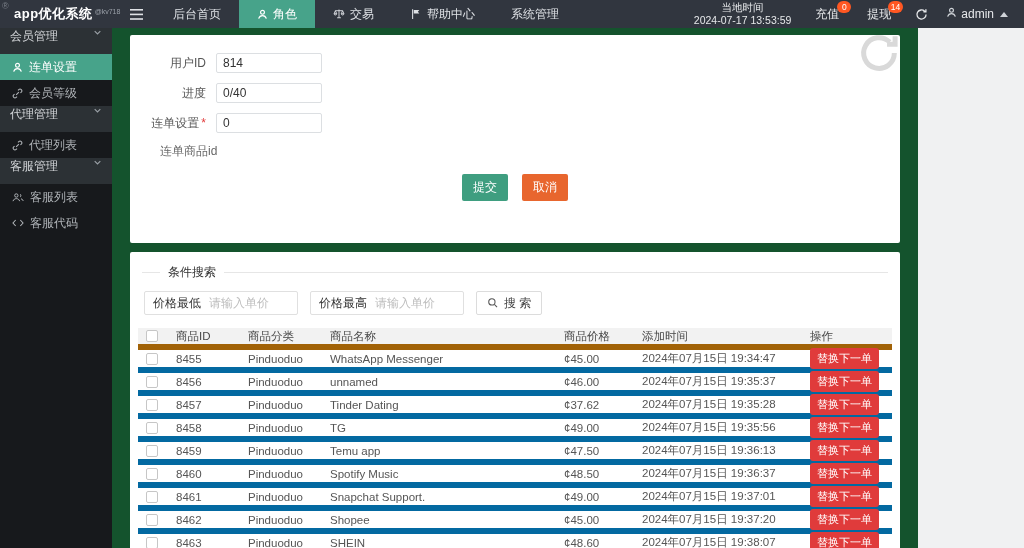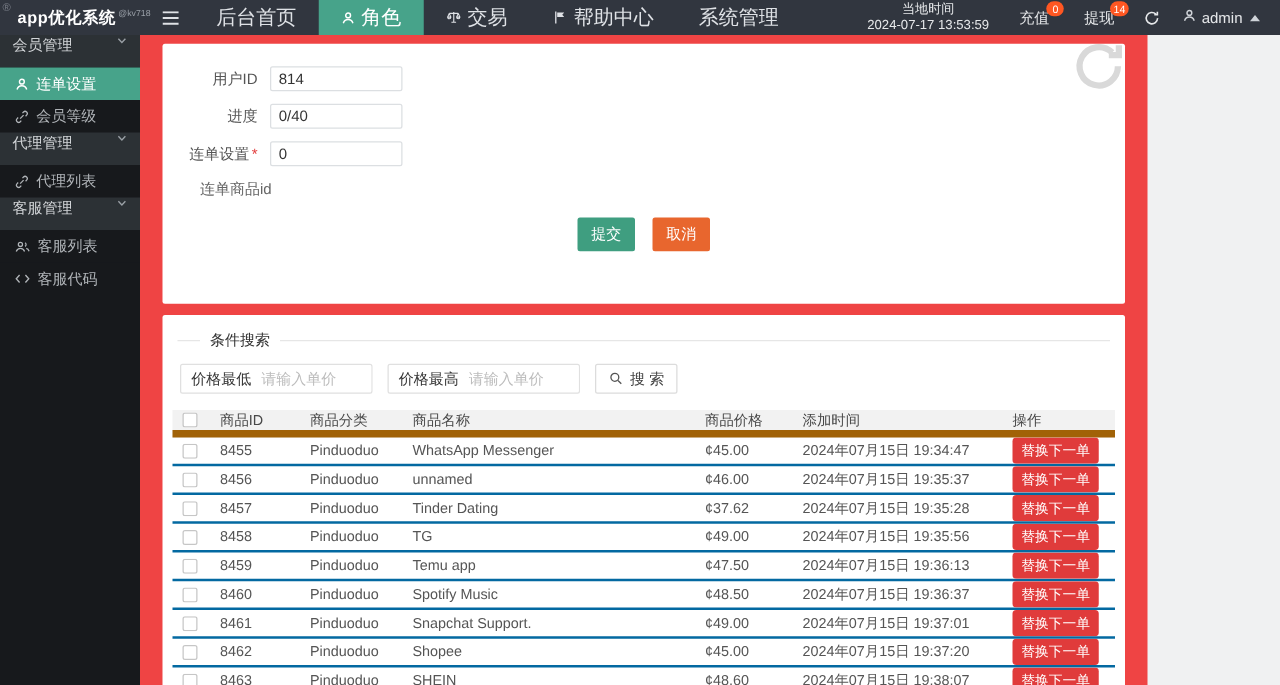--- a/index.html
+++ b/index.html
@@ -7,42 +7,42 @@
   body { font-family:"Liberation Sans","DejaVu Sans",sans-serif; background:#f0f1f2; font-size:12px; color:#333; }
 
   
   .topbar { position:absolute; top:0; left:0; width:1024px; height:28px; background:#31363f; display:flex; align-items:stretch; color:#e6e8ea; z-index:10; }
   .corner-mark { position:absolute; top:0; left:2px; font-size:9px; color:#7a7f88; line-height:12px; }
   .logo { width:118px; display:flex; align-items:center; padding-left:14px; cursor:pointer; }
   .logo-text { font-size:13px; font-weight:bold; color:#fff; letter-spacing:.5px; white-space:nowrap; }
   .logo-sub { font-size:7px; color:#9aa0a8; margin-left:2px; margin-top:-6px; }
   .nav-burger { display:flex; align-items:center; padding:0 12px; cursor:pointer; }
   .nav-burger svg { display:block; }
-  .nav-item { display:flex; align-items:center; gap:5px; padding:0 18px; font-size:16px; color:#dfe2e6; cursor:pointer; white-space:nowrap; }
+  .nav-item { display:flex; align-items:center; gap:5px; padding:0 18px; font-size:12px; color:#dfe2e6; cursor:pointer; white-space:nowrap; }
   .nav-item.active { background:#47a38a; color:#fff; }
   .nav-item .ico { display:flex; align-items:center; }
   .topbar-spacer { flex:1; }
   .time-block { display:flex; flex-direction:column; justify-content:center; align-items:center; font-size:10.5px; line-height:13px; color:#e6e8ea; padding:0 10px; white-space:nowrap; }
   .top-link { position:relative; display:flex; align-items:center; padding:0 14px; font-size:12px; color:#e6e8ea; cursor:pointer; white-space:nowrap; }
   .badge { position:absolute; top:1px; right:2px; min-width:14px; height:12px; line-height:12px; padding:0 3px; background:#ff5722; color:#fff; font-size:8.5px; border-radius:7px; text-align:center; }
   .top-icon-btn { display:flex; align-items:center; padding:0 10px; cursor:pointer; color:#e6e8ea; }
   .user-block { display:flex; align-items:center; gap:4px; padding:0 16px 0 8px; cursor:pointer; }
   .caret-up { width:0; height:0; border-left:4px solid transparent; border-right:4px solid transparent; border-bottom:5px solid #cfd3d8; margin-left:2px; }
 
   
   .sidebar { position:absolute; top:28px; left:0; width:112px; height:520px; background:#17191c; }
   .side-group-header { height:26px; background:#2c3135; color:#d2d5d8; display:flex; align-items:flex-start; justify-content:space-between; padding:0 10px; font-size:12px; cursor:pointer; }
   .side-group-header .chev { color:#9aa0a6; display:flex; }
   .side-item { height:26px; display:flex; align-items:center; gap:6px; padding:0 10px 0 12px; color:#b0b4b8; font-size:12px; cursor:pointer; background:#17191c; }
   .side-item .ico { display:flex; align-items:center; color:#b0b4b8; }
   .side-item.active { background:#47a38a; color:#fff; }
   .side-item.active .ico { color:#fff; }
 
   
-  .content { position:absolute; top:28px; left:112px; width:806px; height:520px; background:#ef4444; }
+  .content { position:absolute; top:28px; left:112px; width:806px; height:520px; background:#14532d; }
   .watermark { position:absolute; top:2px; right:16px; color:#d9d9d9; z-index:5; }
   .card { background:#fff; margin:0 18px; border-radius:2px; }
   .card-form { margin-top:7px; height:208px; padding-top:18px; position:relative; }
   .form-row { display:flex; align-items:center; margin-bottom:10px; }
   .form-label { width:86px; text-align:right; padding-right:10px; color:#555; font-size:12px; white-space:nowrap; }
   .req { color:#e23c3c; margin-left:2px; font-size:12px; }
   .form-input { width:106px; height:20px; border:1px solid #dcdfe2; border-radius:2px; padding:0 6px; font-size:12px; color:#333; font-family:"Liberation Sans","DejaVu Sans",sans-serif; outline:none; background:#fff; }
   .lone-label { margin:8px 0 0 30px; color:#666; font-size:12px; }
   .form-buttons { display:flex; justify-content:center; gap:14px; margin-top:14px; }
   .btn { border:none; border-radius:2px; color:#fff; font-size:12px; padding:5px 11px; cursor:pointer; font-family:"Liberation Sans","DejaVu Sans",sans-serif; }
@@ -54,21 +54,21 @@
   fieldset.search-field legend { margin-left:18px; padding:0 8px; color:#333; font-size:12px; }
   .search-row { display:flex; align-items:center; gap:12px; margin:4px 0 0 2px; }
   .input-group { display:flex; align-items:center; height:24px; border:1px solid #e0e0e0; border-radius:2px; background:#fff; }
   .input-group-label { padding:0 8px; font-size:12px; color:#333; white-space:nowrap; }
   .input-group input { border:none; outline:none; height:20px; width:88px; font-size:12px; color:#333; font-family:"Liberation Sans","DejaVu Sans",sans-serif; }
   .input-group input::placeholder { color:#bdbdbd; }
   .btn-search { display:flex; align-items:center; gap:5px; height:24px; padding:0 10px; background:#fff; border:1px solid #dcdcdc; border-radius:2px; font-size:12px; color:#444; cursor:pointer; font-family:"Liberation Sans","DejaVu Sans",sans-serif; }
 
   
   .table { margin-top:13px; width:100%; }
-  .trow { display:flex; align-items:center; height:23px; border-bottom:2px solid #0369a1; font-size:11.5px; color:#555; }
+  .trow { display:flex; align-items:center; height:23px; border-bottom:6px solid #0369a1; font-size:11.5px; color:#555; }
   .trow.thead { background:#f2f2f2; height:22px; color:#484848; border-bottom:6px solid #a16207; }
   .cell { padding-left:8px; white-space:nowrap; overflow:hidden; }
   .col-check { width:30px; display:flex; align-items:center; }
   .col-id { width:72px; }
   .col-cat { width:82px; }
   .col-name { flex:1; }
   .col-price { width:78px; }
   .col-time { width:168px; }
   .col-op { width:90px; }
   .checkbox { display:inline-block; width:12px; height:12px; border:1px solid #c6c6c6; border-radius:2px; background:#fff; cursor:pointer; }

